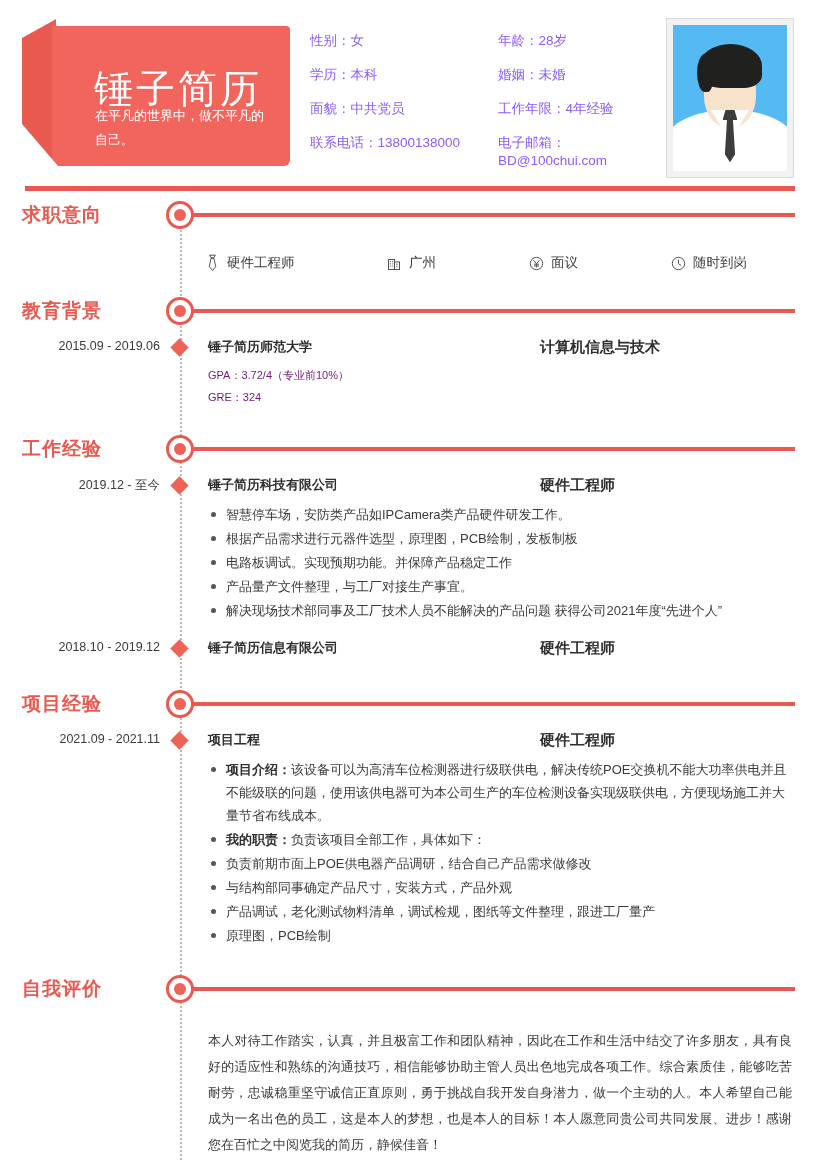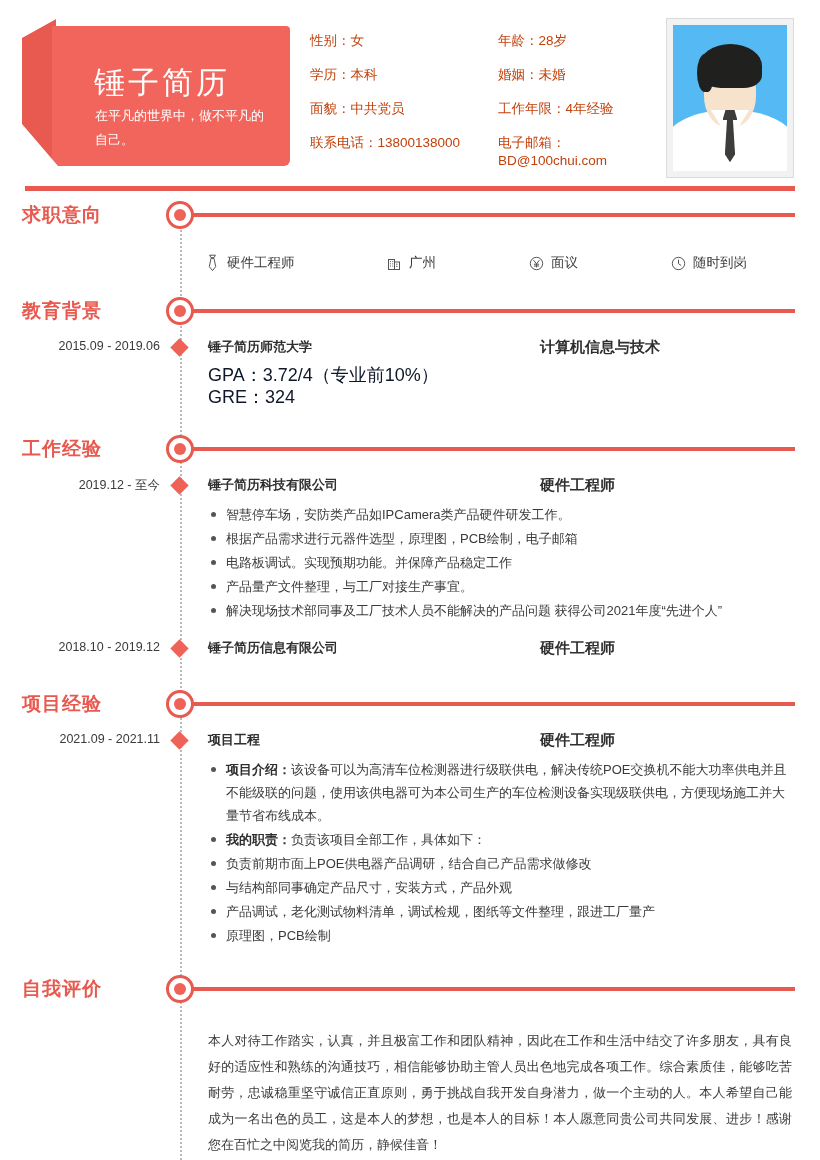--- a/index.html
+++ b/index.html
@@ -30,33 +30,33 @@
     background: #fff;
     clip-path: polygon(0 0, 100% 100%, 0 100%);
   }
   .ribbon-tip {
     position: absolute; left: 0px; top: 0px; width: 36px; height: 20px;
     background: #fff;
     clip-path: polygon(0 0, 100% 0, 0 100%);
   }
   .ribbon-title {
     position: absolute; left: 72px; top: 44px;
-    font-size: 31px; color: #ffffff; letter-spacing: 3px;
+    font-size: 39px; color: #ffffff; letter-spacing: 3px;
     font-weight: 400;
   }
   .ribbon-sub {
     position: absolute; left: 73px; top: 86px; width: 178px;
     font-size: 13px; color: #ffffff; line-height: 24px;
   }
 
   .info-grid {
     position: absolute; left: 310px; top: 32px; width: 350px;
   }
   .info-row { display: flex; margin-bottom: 16px; }
-  .info-cell { font-size: 13.5px; color: #c2410c; line-height: 18px; }
+  .info-cell { font-size: 13.5px; color: #8b5cf6; line-height: 18px; }
   .info-cell.c1 { width: 188px; }
   .info-cell.c2 { width: 162px; }
 
   .photo-frame {
     position: absolute; left: 666px; top: 18px;
     width: 128px; height: 160px;
     background: #f2f2f2; border: 1px solid #dadada; padding: 6px;
   }
   .photo { position: relative; width: 100%; height: 100%; background: #55b9f3; overflow: hidden; }
   .ph-shoulders {
@@ -157,21 +157,21 @@
   .entry-org {
     position: absolute; left: 208px; top: 2px;
     font-size: 13px; font-weight: bold; color: #2f2f2f;
   }
   .entry-role {
     position: absolute; left: 540px; top: 2px;
     font-size: 15px; font-weight: bold; color: #2f2f2f;
   }
 
   .sub-lines { margin-left: 208px; padding-top: 2px; }
-  .sub-line { font-size: 18px; color: #0f172a; line-height: 22px; }
+  .sub-line { font-size: 11px; color: #701a75; line-height: 22px; }
 
   .bullets { margin-left: 208px; padding-top: 3px; }
   .bullet {
     position: relative; padding-left: 18px; font-size: 13px; color: #3a3a3a;
     line-height: 23px; margin-bottom: 1px; padding-right: 26px;
   }
   .bullet::before {
     content: ""; position: absolute; left: 3px; top: 9px;
     width: 5px; height: 5px; border-radius: 50%; background: #555;
   }
@@ -326,21 +326,21 @@
 
       <div class="entry">
         <div class="entry-top">
           <div class="entry-date">2019.12 - 至今</div>
           <div class="diamond"></div>
           <div class="entry-org">锤子简历科技有限公司</div>
           <div class="entry-role">硬件工程师</div>
         </div>
         <div class="bullets">
           <div class="bullet">智慧停车场，安防类产品如IPCamera类产品硬件研发工作。</div>
-          <div class="bullet">根据产品需求进行元器件选型，原理图，PCB绘制，电子邮箱</div>
+          <div class="bullet">根据产品需求进行元器件选型，原理图，PCB绘制，发板制板</div>
           <div class="bullet">电路板调试。实现预期功能。并保障产品稳定工作</div>
           <div class="bullet">产品量产文件整理，与工厂对接生产事宜。</div>
           <div class="bullet">解决现场技术部同事及工厂技术人员不能解决的产品问题 获得公司2021年度“先进个人”</div>
         </div>
       </div>
 
       <div class="gap-s"></div>
 
       <div class="entry">
         <div class="entry-top">

